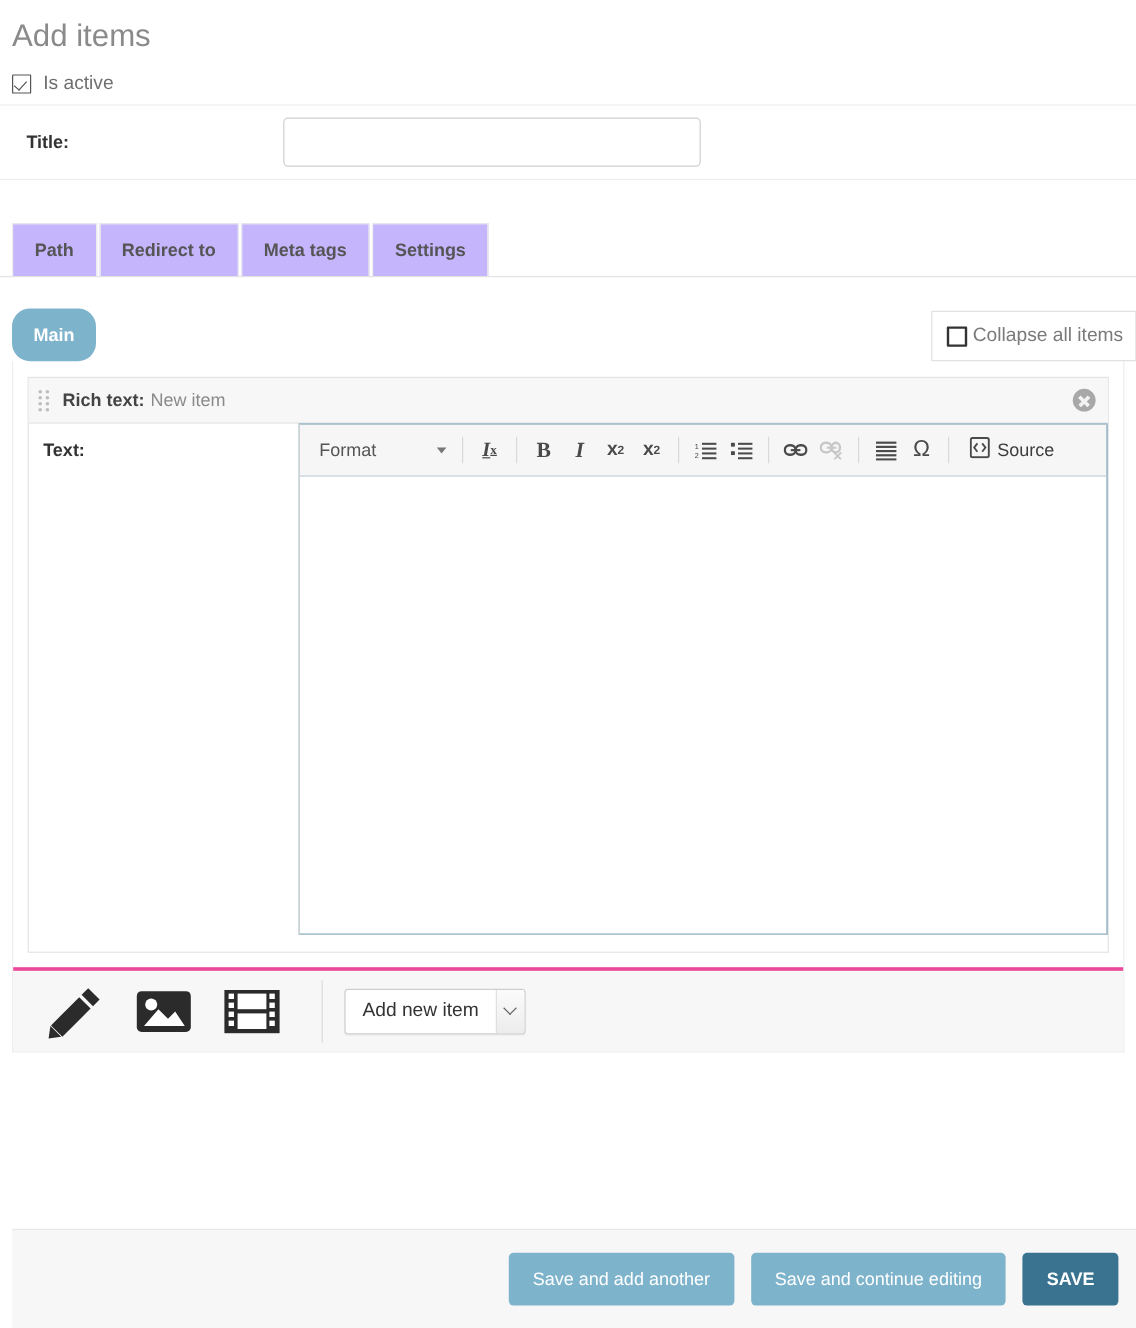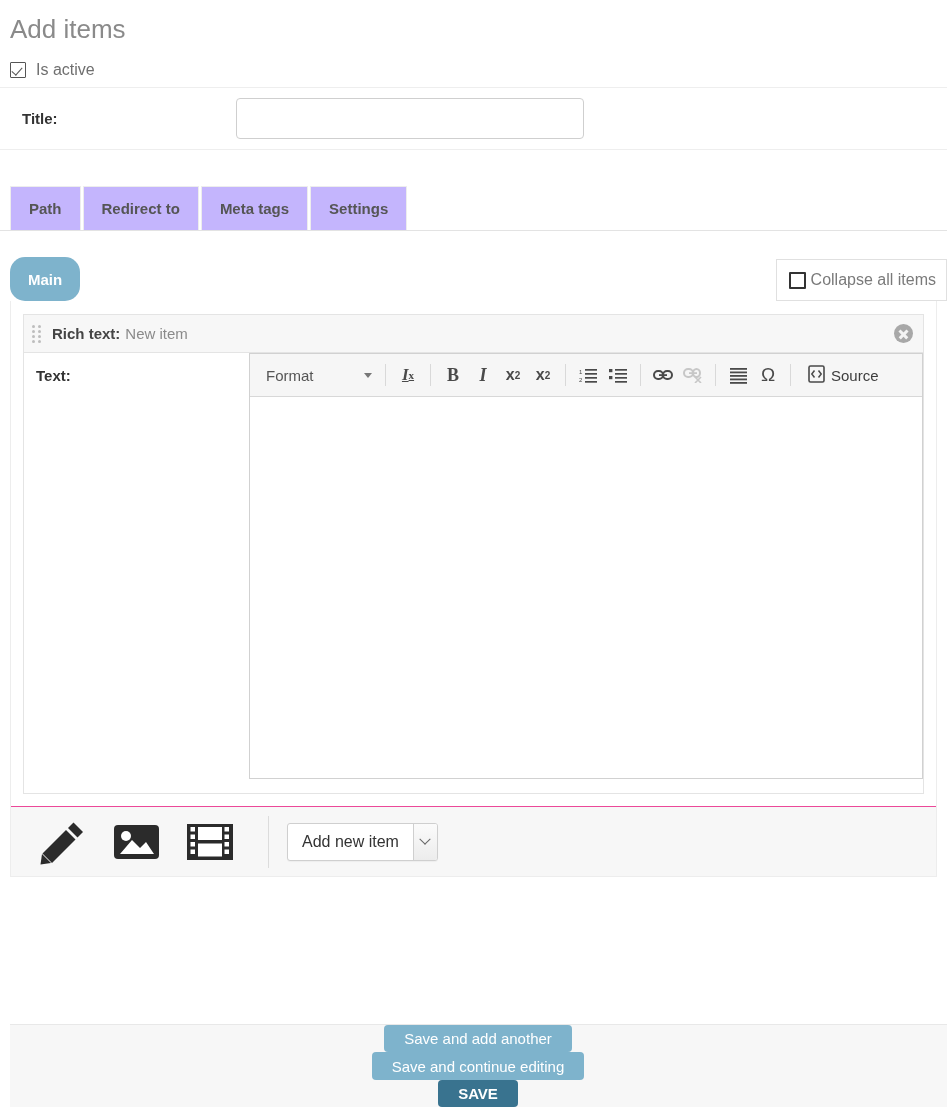--- a/index.html
+++ b/index.html
@@ -279,21 +279,21 @@
     font-size: 13px;
     font-weight: bold;
     color: #555;
   }
 
   
   .add-bar {
     display: flex;
     align-items: center;
     background: #f7f7f7;
-    border-top: 1px solid #ec4899;
+    border-top: 3px solid #ec4899;
     height: 70px;
     padding-left: 28px;
     margin-top: 12px;
   }
   .add-icon { margin-right: 26px; cursor: pointer; color: #2b2b2b; display: flex; align-items: center; }
   .vdiv { width: 1px; height: 52px; background: #dcdcdc; margin: 0 18px 0 8px; }
   .select-wrap {
     position: relative;
     display: flex;
     align-items: center;
@@ -324,21 +324,20 @@
   .footer {
     position: absolute;
     left: 10px; right: 0; bottom: 0;
     height: 83px;
     background: #f7f7f7;
     border-top: 1px solid #e8e8e8;
     display: flex;
     align-items: center;
     justify-content: flex-end;
     padding-right: 15px;
-    flex-direction: column;
   }
   .btn {
     border: none;
     border-radius: 4px;
     color: #ffffff;
     font-family: "Liberation Sans", sans-serif;
     font-size: 15px;
     height: 44px;
     padding: 0 20px;
     margin-left: 14px;

